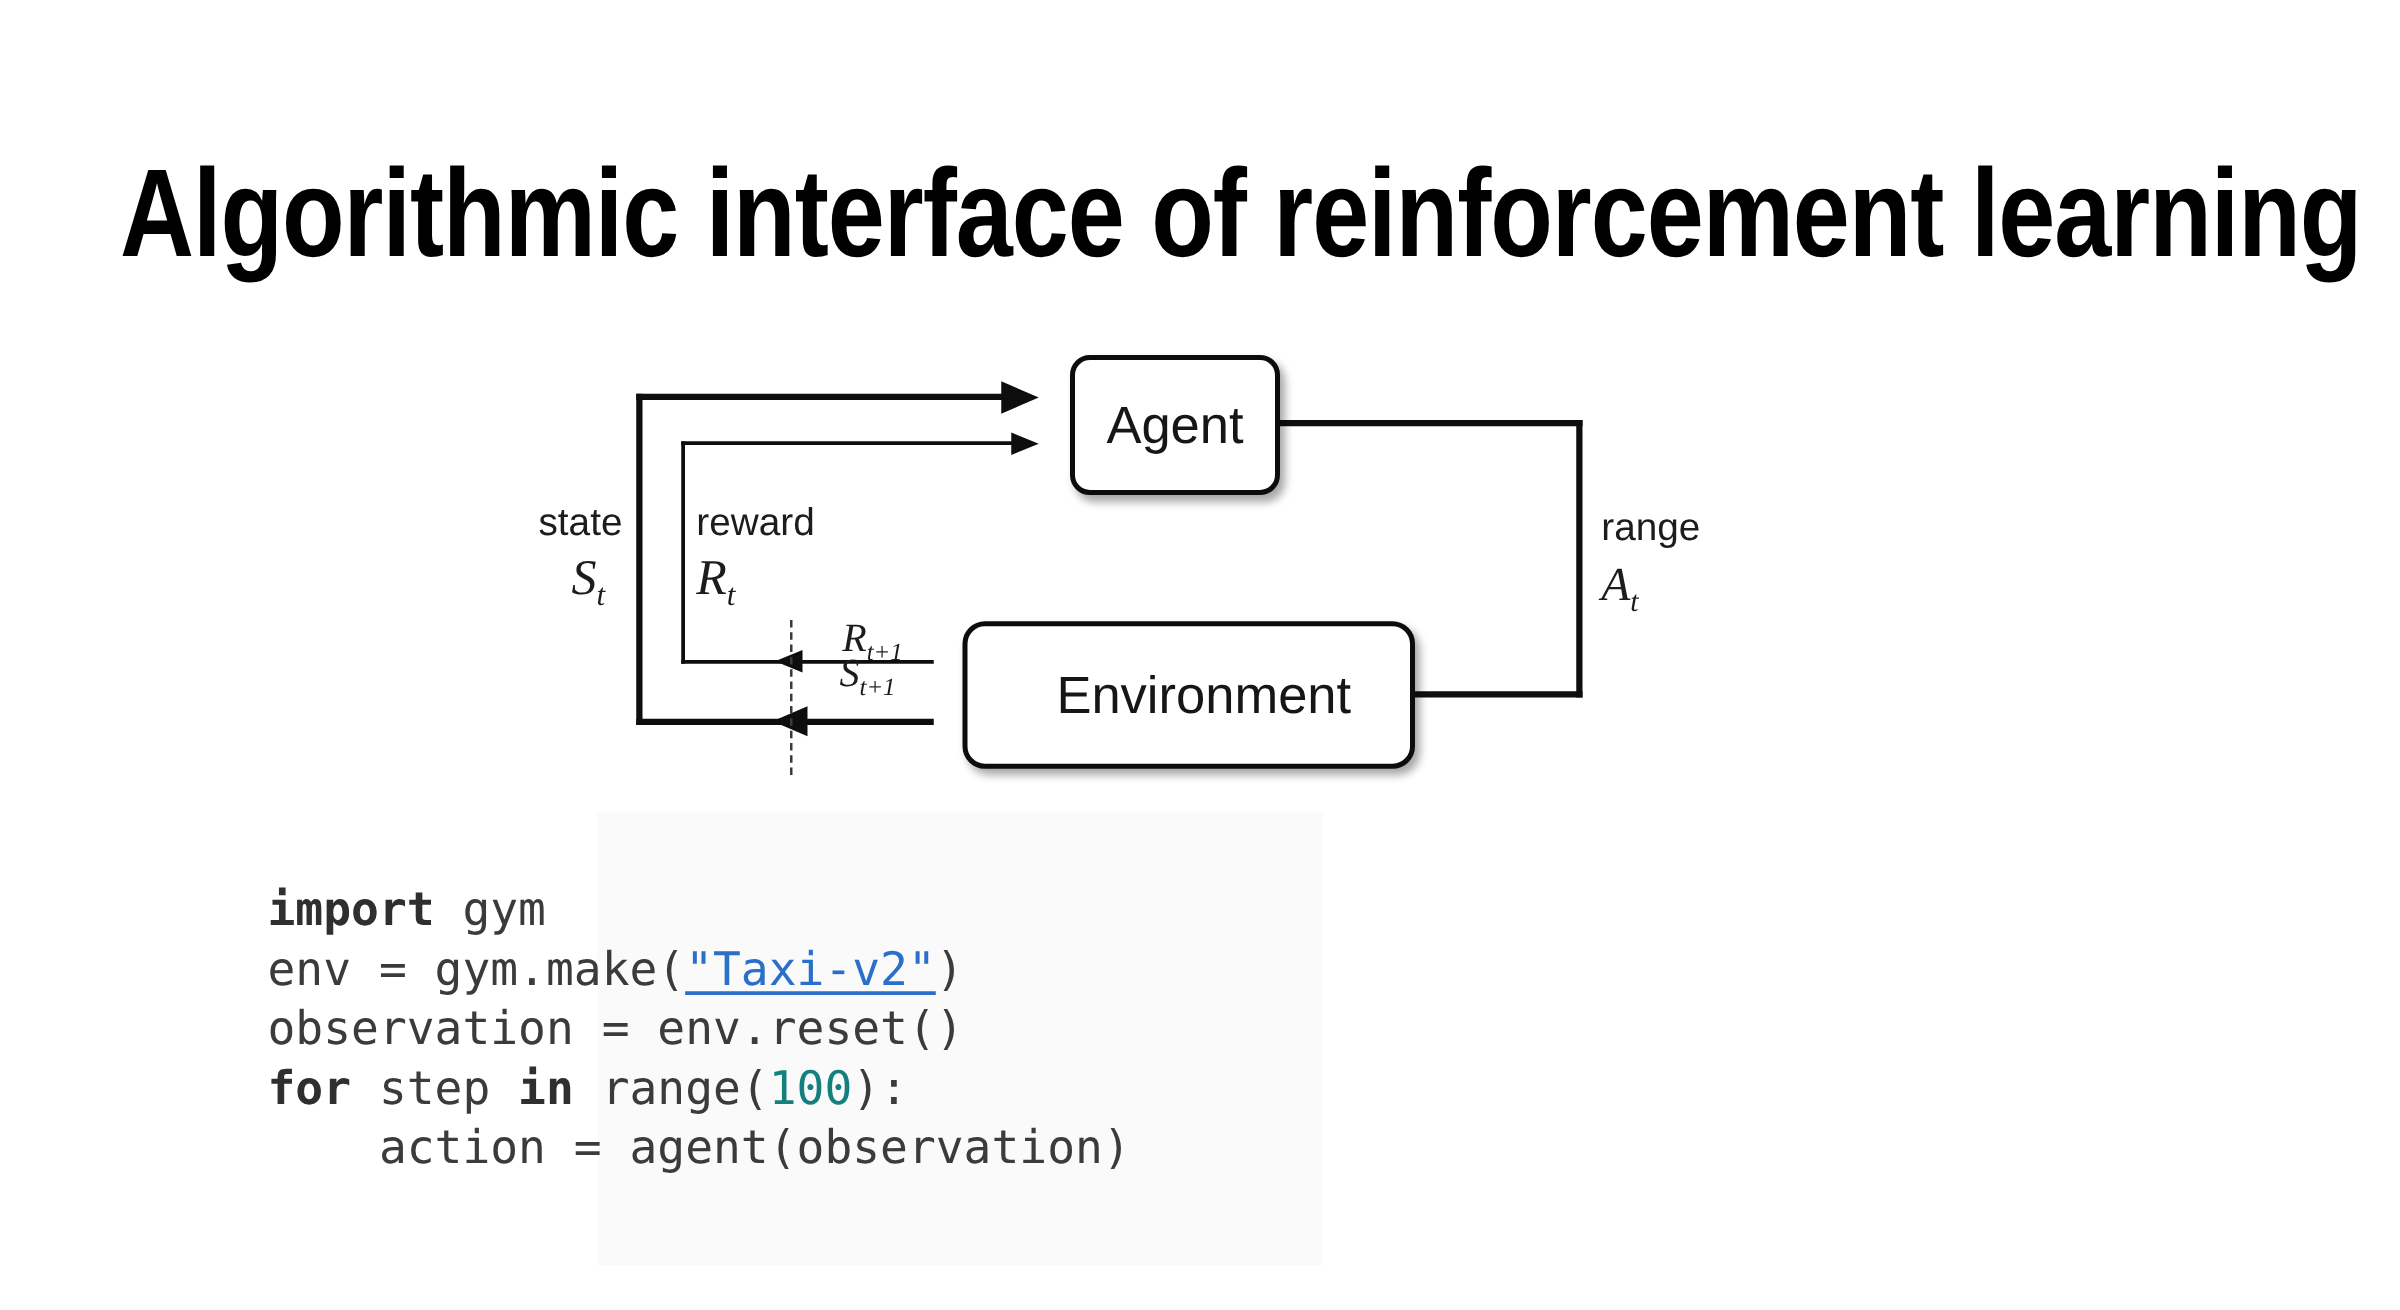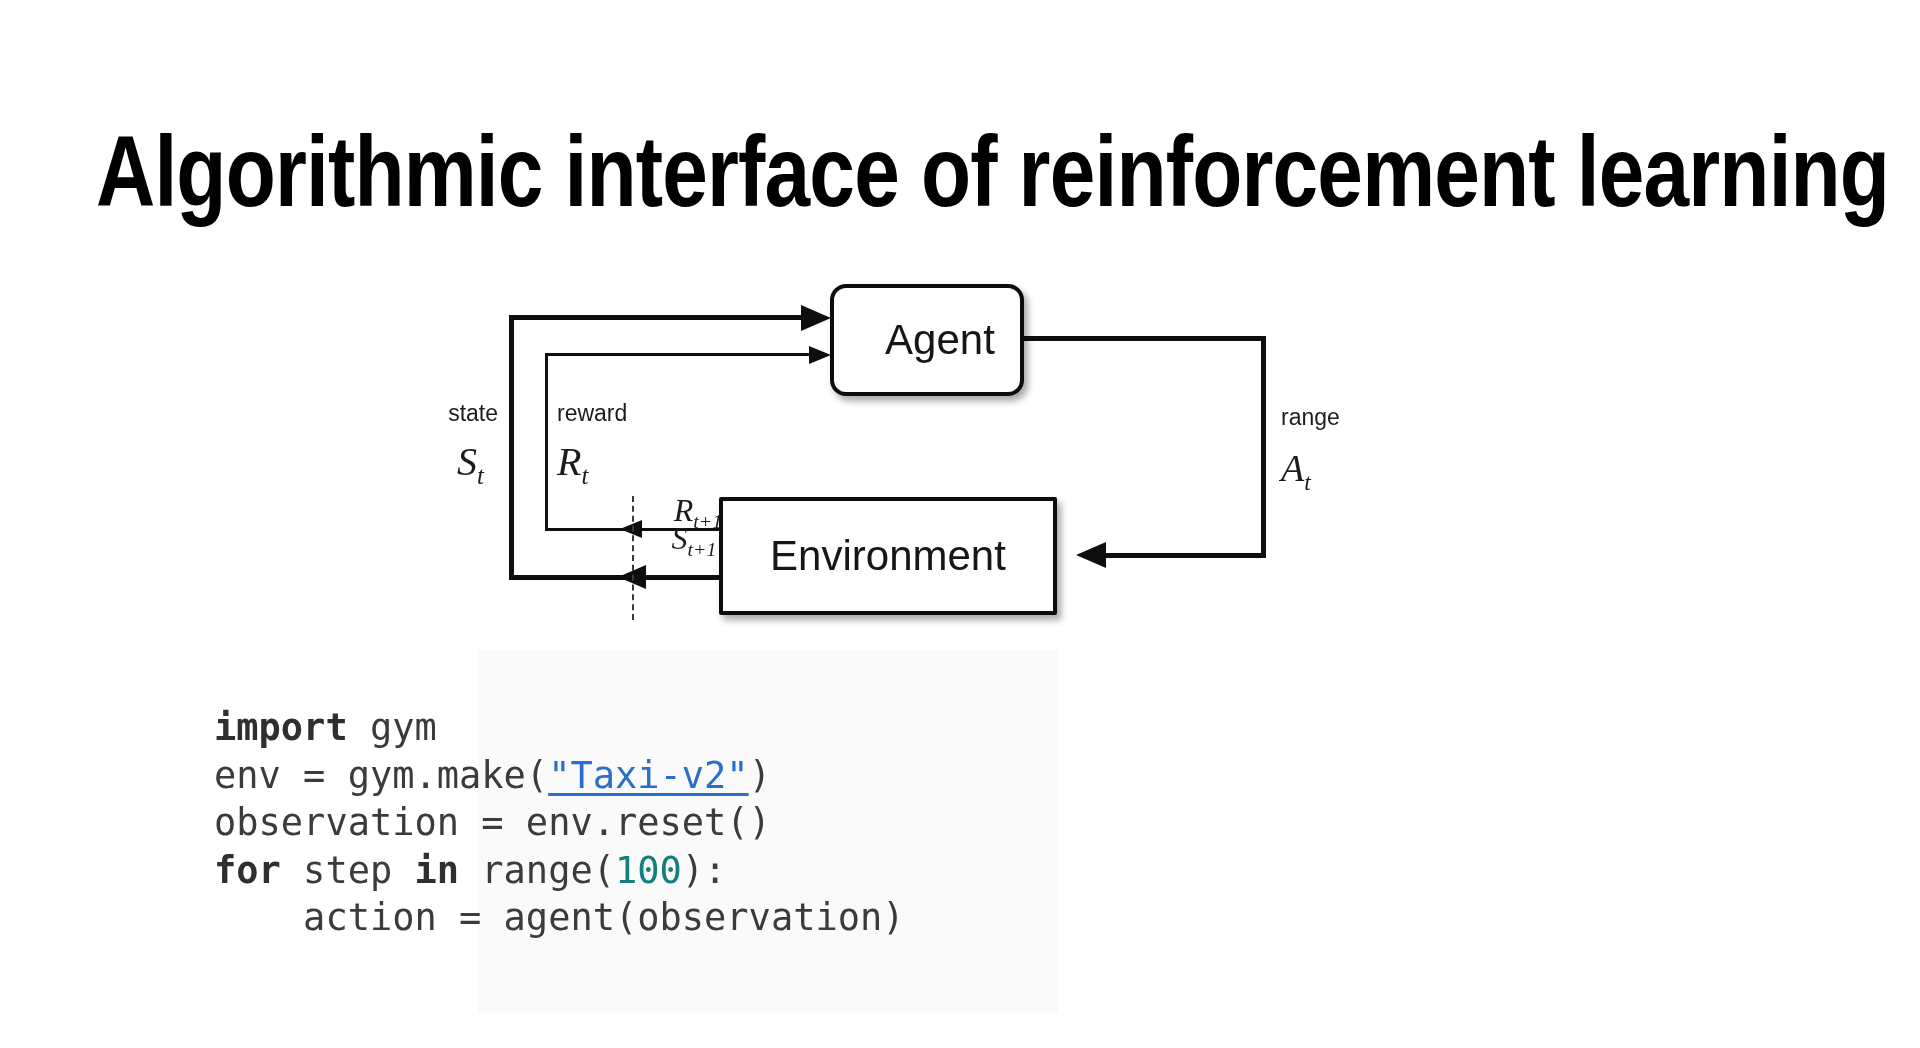--- a/index.html
+++ b/index.html
@@ -35,24 +35,24 @@
   #ln-action-bot{left:1104px;top:553px;width:162px;height:5px;}
   #ah-action{left:1076px;top:542px;border-top:13px solid transparent;border-bottom:13px solid transparent;border-right:30px solid var(--diagram-line,#0e0e0e);}
   #dash-line{position:absolute;left:632px;top:496px;height:124px;width:0;border-left:2px dashed #3a3a3a;}
   
   .node{
     position:absolute;background:#fff;border:4px solid #0c0c0c;border-radius:16px;
     box-shadow:4px 5px 7px rgba(0,0,0,0.35);
     display:flex;align-items:center;justify-content:center;
     font-size:42px;color:#161616;
   }
-  #agent-box{left:830px;top:284px;width:160px;height:104px;padding-left:26px;}
-  #env-box{left:719px;top:497px;width:330px;height:110px;border-radius:2px;}
+  #agent-box{left:856px;top:284px;width:160px;height:104px;}
+  #env-box{left:770px;top:497px;width:330px;height:110px;border-radius:18px;padding-left:24px;}
   
-  .dlabel{position:absolute;font-size:23px;color:#1c1c1c;}
+  .dlabel{position:absolute;font-size:31px;color:#1c1c1c;}
   #lbl-state{left:380px;top:400px;width:118px;text-align:right;}
   #lbl-reward{left:557px;top:400px;}
   #lbl-action{left:1281px;top:404px;}
   .math{font-family:"Liberation Serif",serif;font-style:italic;color:#1c1c1c;position:absolute;}
   .math sub{font-size:0.62em;line-height:0;}
   #sym-state{left:380px;top:438px;width:104px;text-align:right;font-size:40px;}
   #sym-reward{left:557px;top:438px;font-size:40px;}
   #sym-action{left:1281px;top:446px;font-size:38px;}
   #sym-rnext{left:650px;top:492px;width:96px;text-align:center;font-size:32px;}
   #sym-snext{left:646px;top:520px;width:96px;text-align:center;font-size:32px;}

